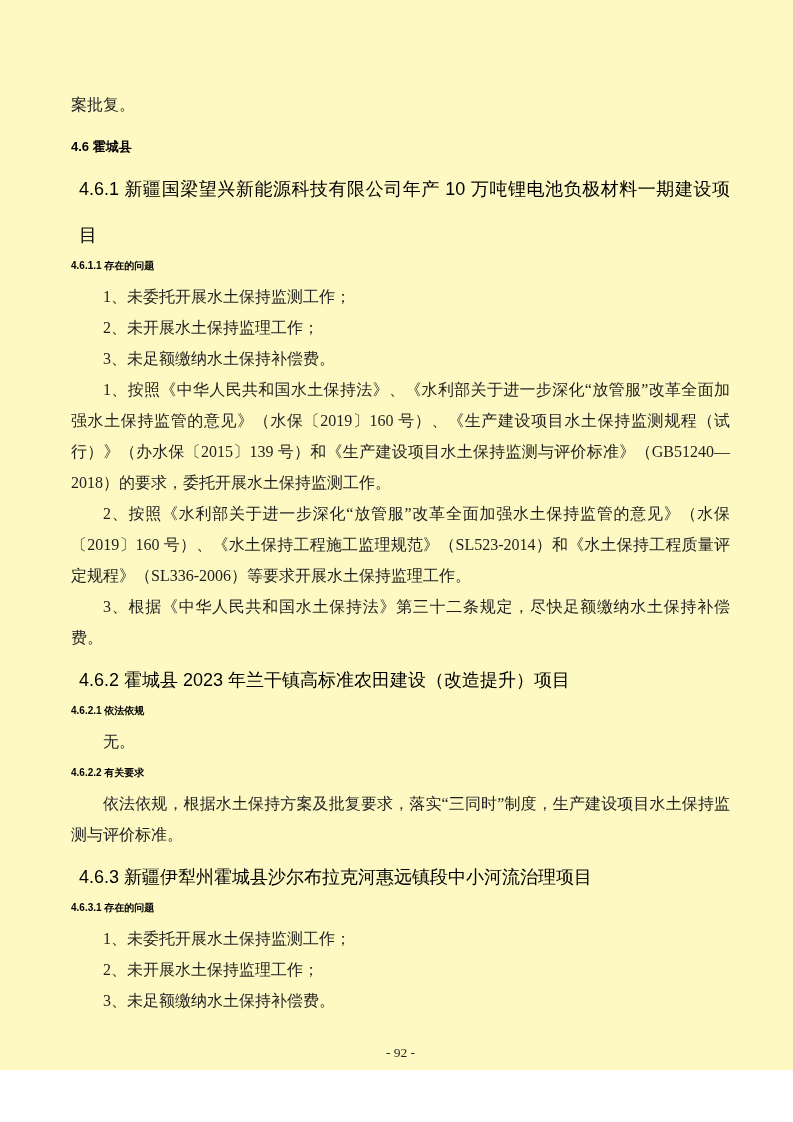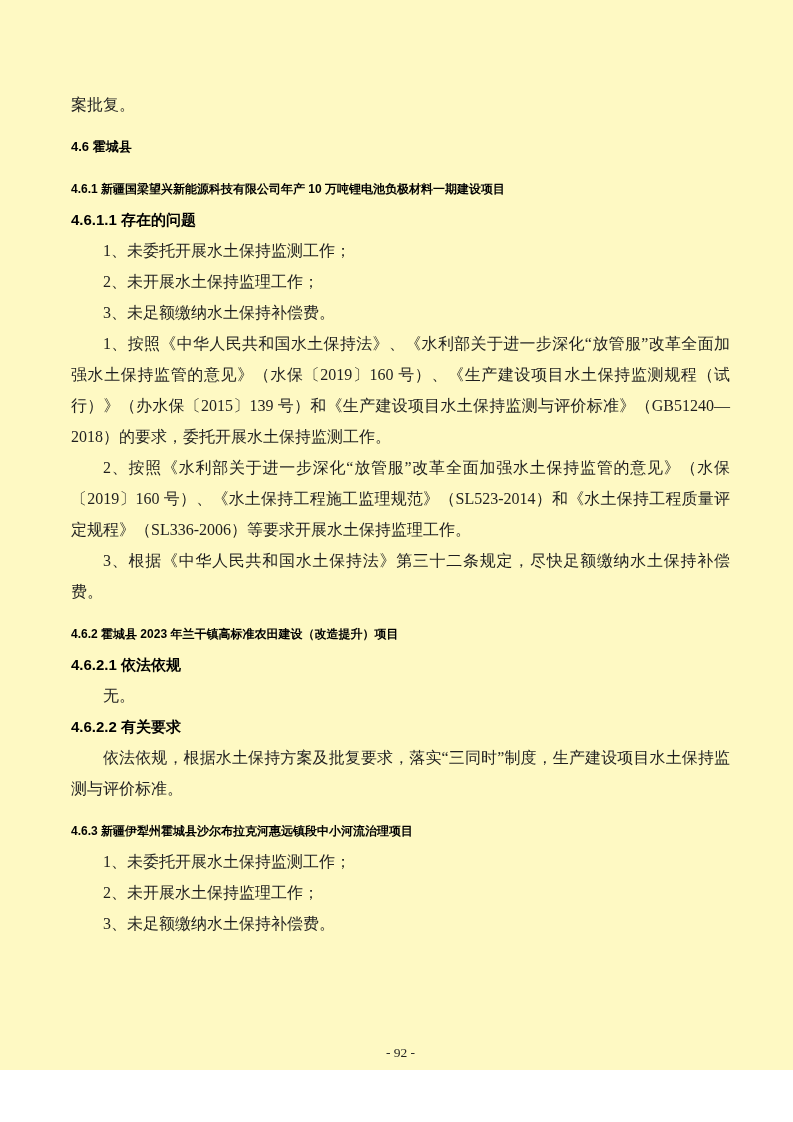--- a/index.html
+++ b/index.html
@@ -34,32 +34,32 @@
   }
   .h1 {
     margin: 12px 0 4px 0;
     font-family: "Liberation Sans", "DejaVu Sans", sans-serif;
     font-size: 13px;
     line-height: 30px;
     font-weight: 700;
     color: #000000;
   }
   .h2 {
-    margin: 4px 0 -8px 0;
+    margin: 4px 0 -8px 8px;
     font-family: "Liberation Sans", "DejaVu Sans", sans-serif;
-    font-size: 12px;
+    font-size: 18px;
     line-height: 46px;
-    font-weight: 700;
+    font-weight: 400;
     text-align: justify;
     color: #000000;
   }
   .h3 {
     margin: 0;
     font-family: "Liberation Sans", "DejaVu Sans", sans-serif;
-    font-size: 15px;
+    font-size: 10px;
     line-height: 31px;
     font-weight: 700;
     color: #000000;
   }
   .footer {
     position: absolute;
     left: 8px;
     right: 0;
     top: 1045px;
     text-align: center;
@@ -96,20 +96,21 @@
     <div class="h3">4.6.2.1 依法依规</div>
 
     <p class="item">无。</p>
 
     <div class="h3">4.6.2.2 有关要求</div>
 
     <p class="para">依法依规，根据水土保持方案及批复要求，落实“三同时”制度，生产建设项目水土保持监测与评价标准。</p>
 
     <div class="h2">4.6.3 新疆伊犁州霍城县沙尔布拉克河惠远镇段中小河流治理项目</div>
 
+    <div class="h3">4.6.3.1 存在的问题</div>
 
     <p class="item">1、未委托开展水土保持监测工作；</p>
     <p class="item">2、未开展水土保持监理工作；</p>
     <p class="item">3、未足额缴纳水土保持补偿费。</p>
 
   </div>
 
   <div class="footer">- 92 -</div>
 </div>
 

